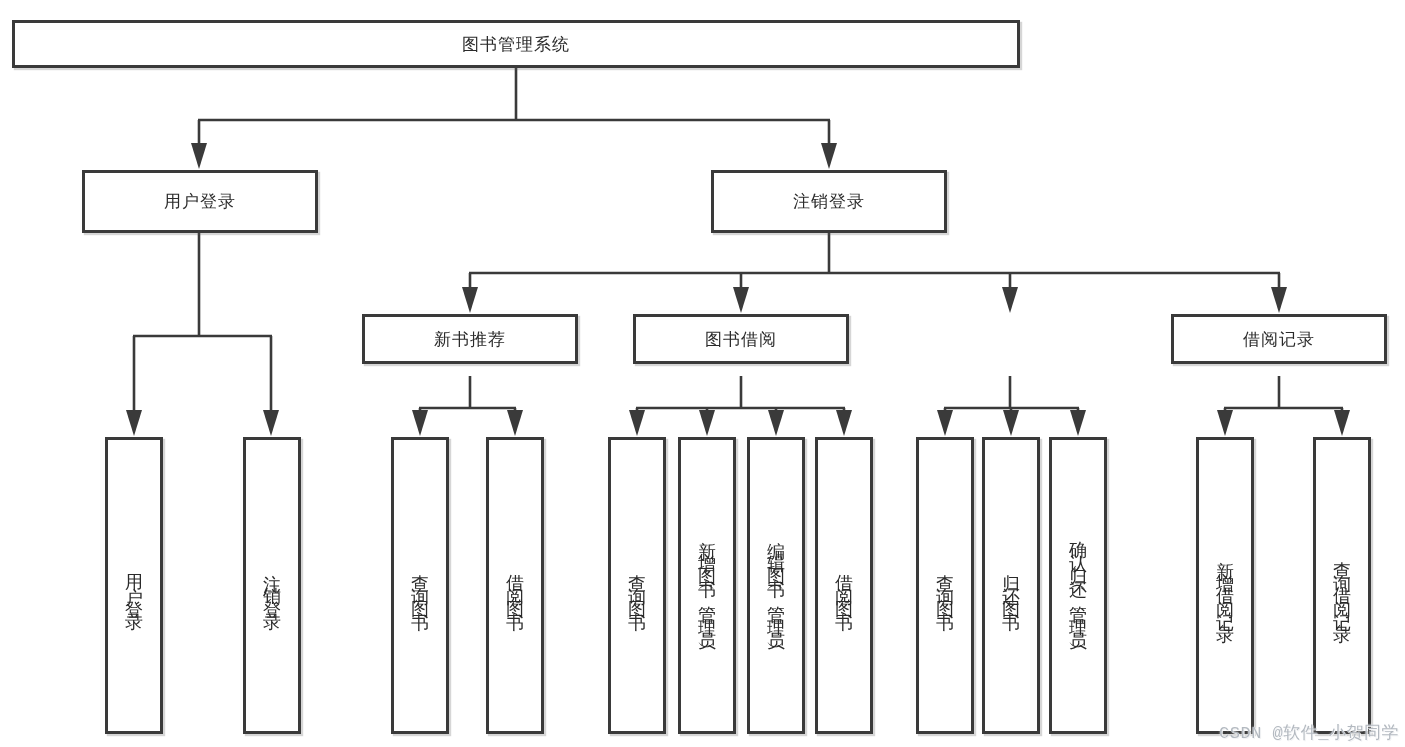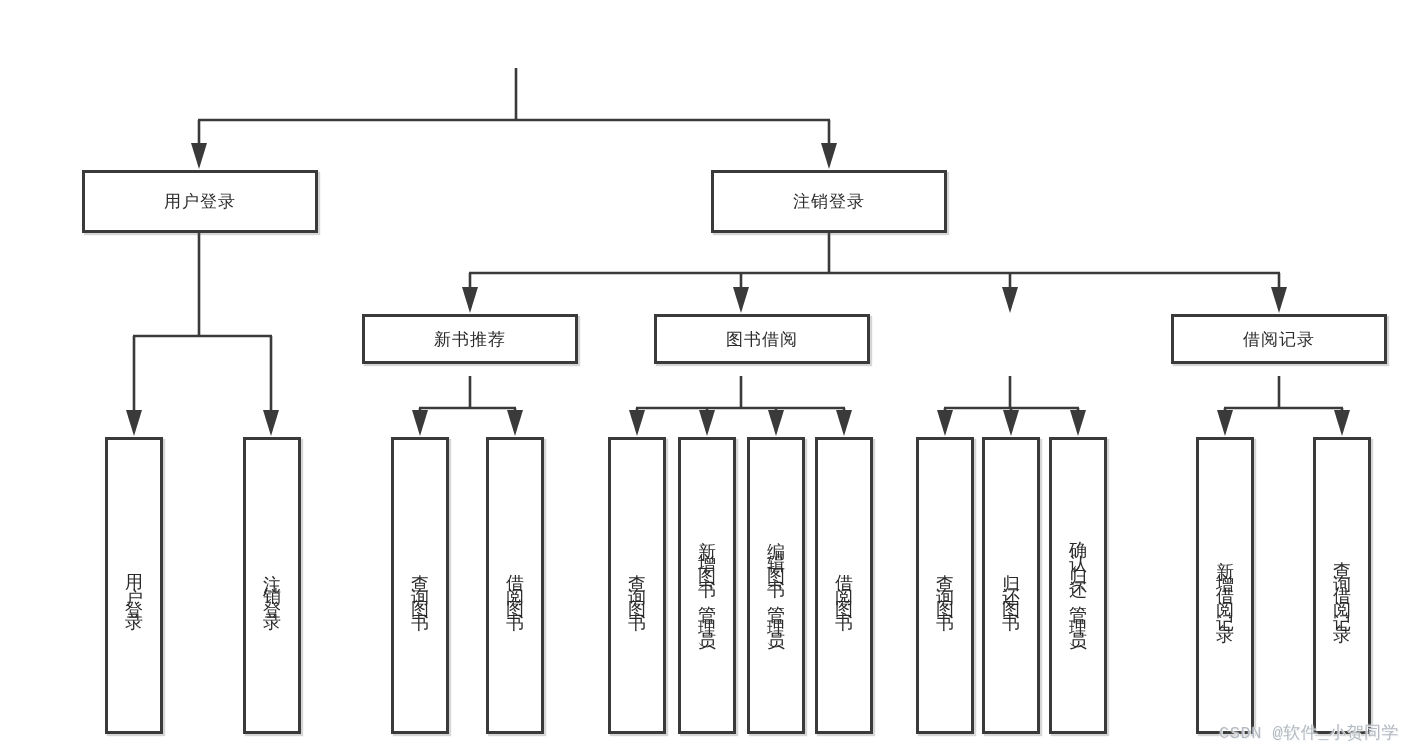--- a/index.html
+++ b/index.html
@@ -27,21 +27,21 @@
     color: #2a2a2a;
     box-shadow: 2px 2px 1px rgba(90,90,90,0.25);
     z-index: 2;
   }
   .hbox { font-size: 17px; letter-spacing: 1px; white-space: nowrap; }
   .root  { left: 12px;  top: 20px;  width: 1008px; height: 48px; }
   .n-user-login { left: 82px;  top: 170px; width: 236px; height: 63px; }
   .n-book-mgmt  { left: 711px; top: 170px; width: 236px; height: 63px; }
   .l3 { top: 314px; width: 216px; height: 50px; }
   .n-new-book   { left: 362px;  }
-  .n-book-borrow{ left: 654px;  }
+  .n-book-borrow{ left: 633px;  }
   .n-cur-borrow { left: 902px;  }
   .n-borrow-rec { left: 1171px; }
   .leaf {
     top: 437px;
     width: 58px;
     height: 297px;
     writing-mode: vertical-rl;
     text-orientation: mixed;
     font-size: 18px;
     letter-spacing: 13px;
@@ -126,20 +126,23 @@
       <line x1="1011" y1="408" x2="1011" y2="416" stroke="#3a3a3a" stroke-width="2.6"></line>
       <polygon points="1003,410 1019,410 1011,436" fill="#3a3a3a"></polygon>
       <line x1="1078" y1="408" x2="1078" y2="416" stroke="#3a3a3a" stroke-width="2.6"></line>
       <polygon points="1070,410 1086,410 1078,436" fill="#3a3a3a"></polygon>
       <line x1="1225" y1="408" x2="1225" y2="416" stroke="#3a3a3a" stroke-width="2.6"></line>
       <polygon points="1217,410 1233,410 1225,436" fill="#3a3a3a"></polygon>
       <line x1="1342" y1="408" x2="1342" y2="416" stroke="#3a3a3a" stroke-width="2.6"></line>
       <polygon points="1334,410 1350,410 1342,436" fill="#3a3a3a"></polygon>
     </svg>
 
+  <div class="box hbox root">
+    <span>图书管理系统</span>
+  </div>
 
   <div class="box hbox n-user-login">
     <span>用户登录</span>
   </div>
   <div class="box hbox n-book-mgmt">
     <span>注销登录</span>
   </div>
 
   <div class="box hbox l3 n-new-book">
     <span>新书推荐</span>

